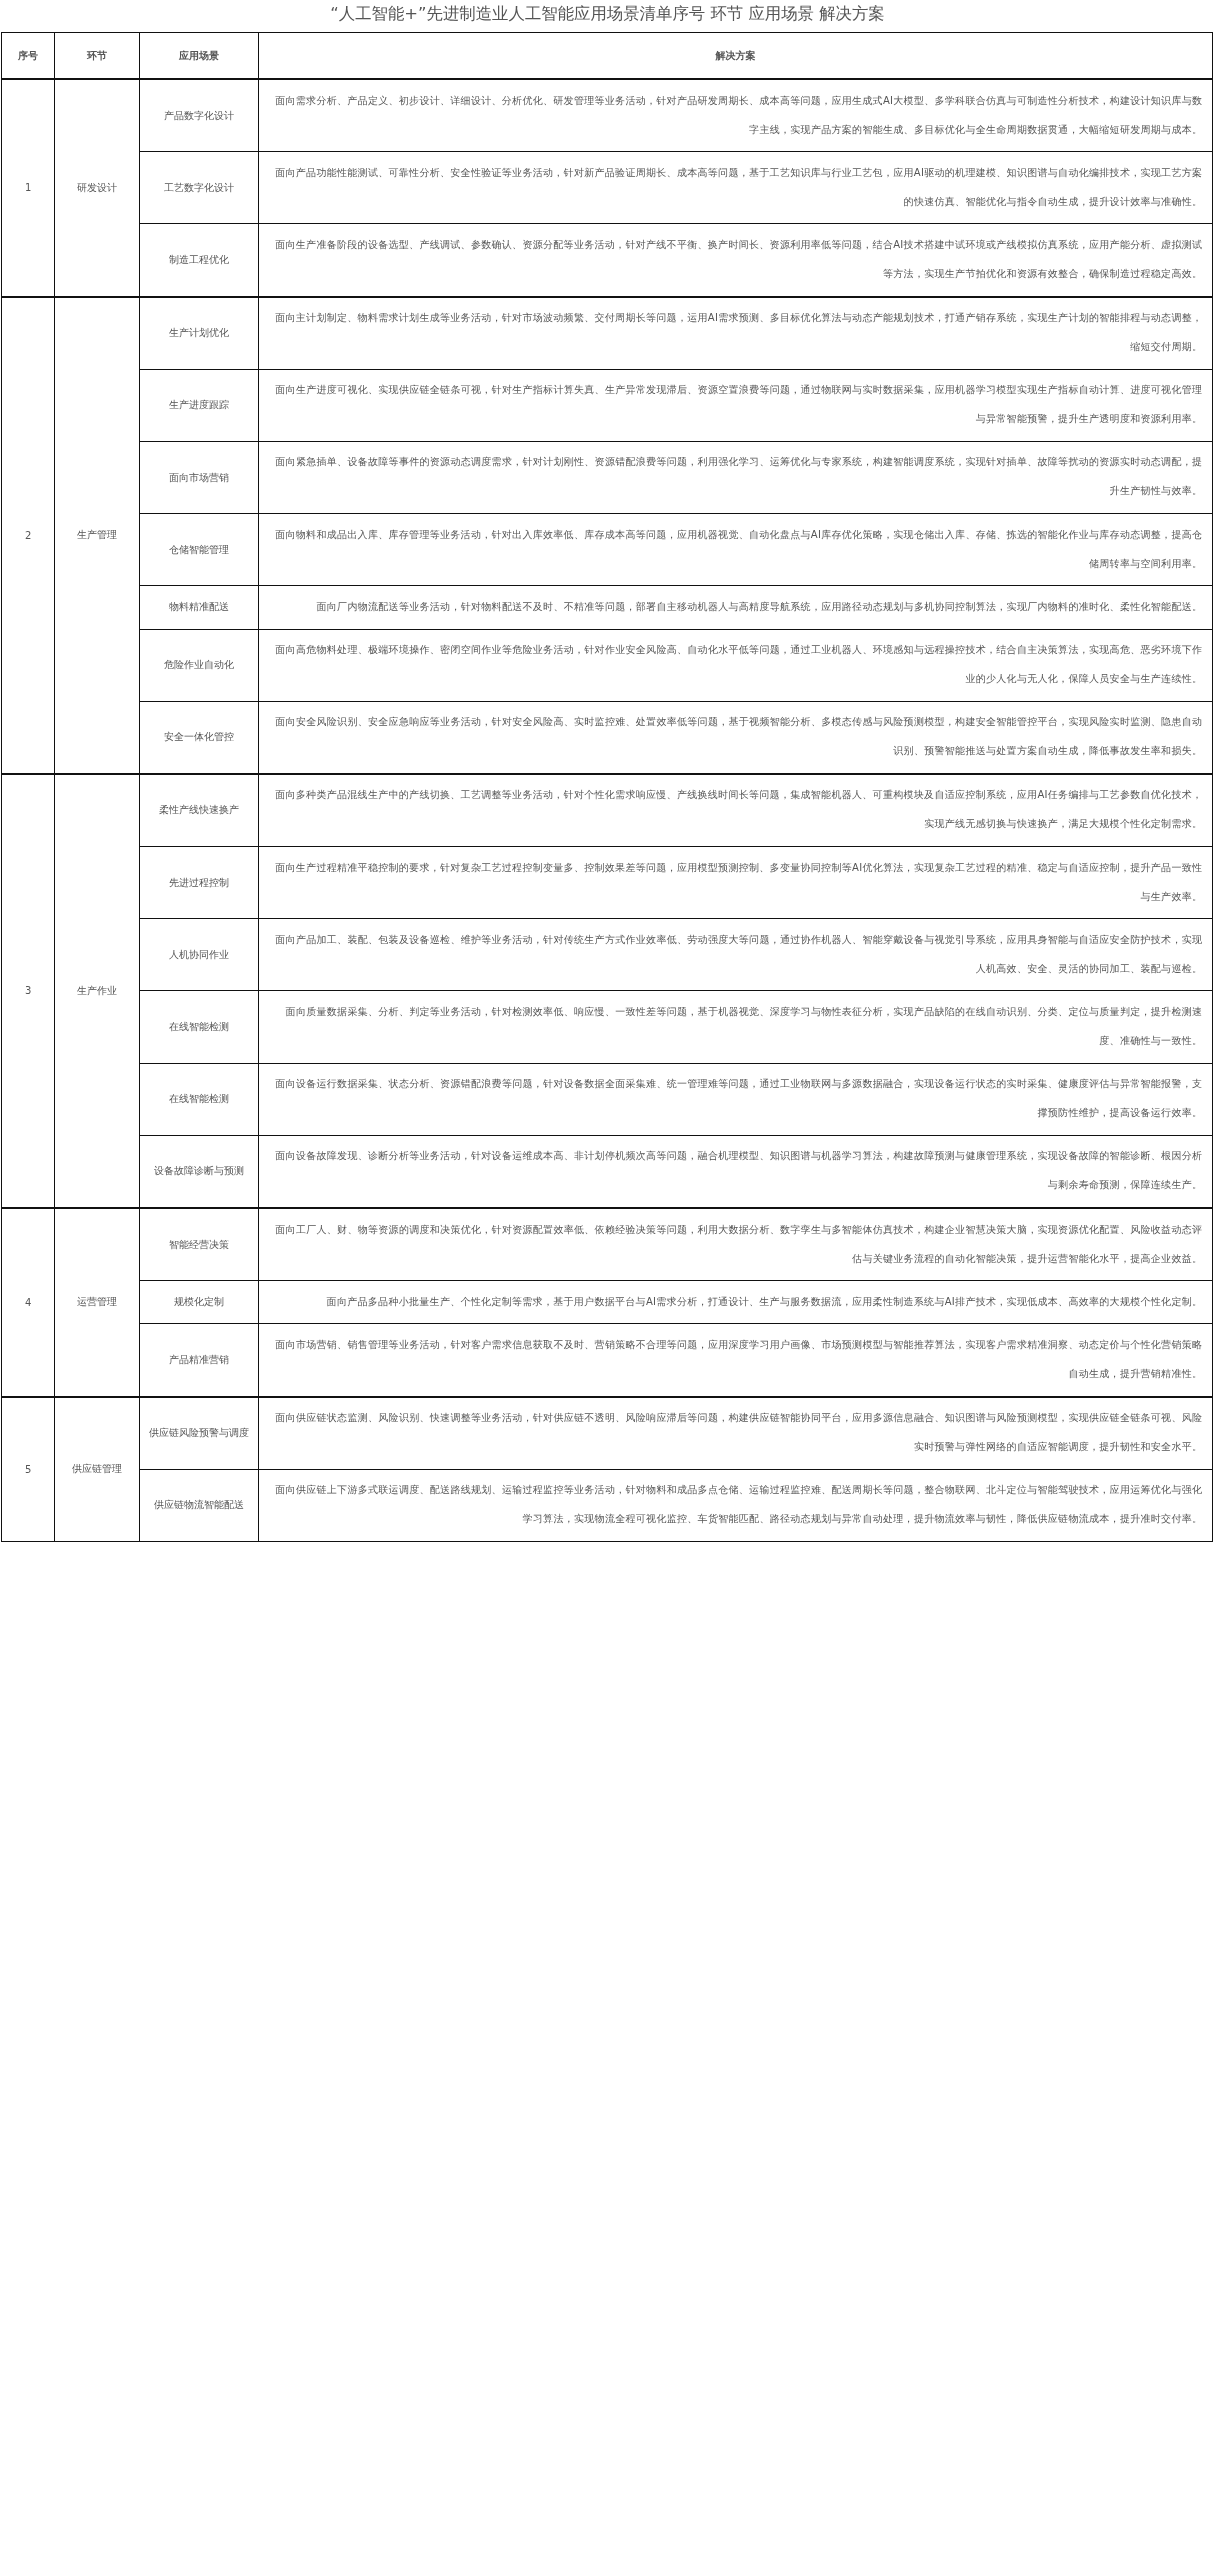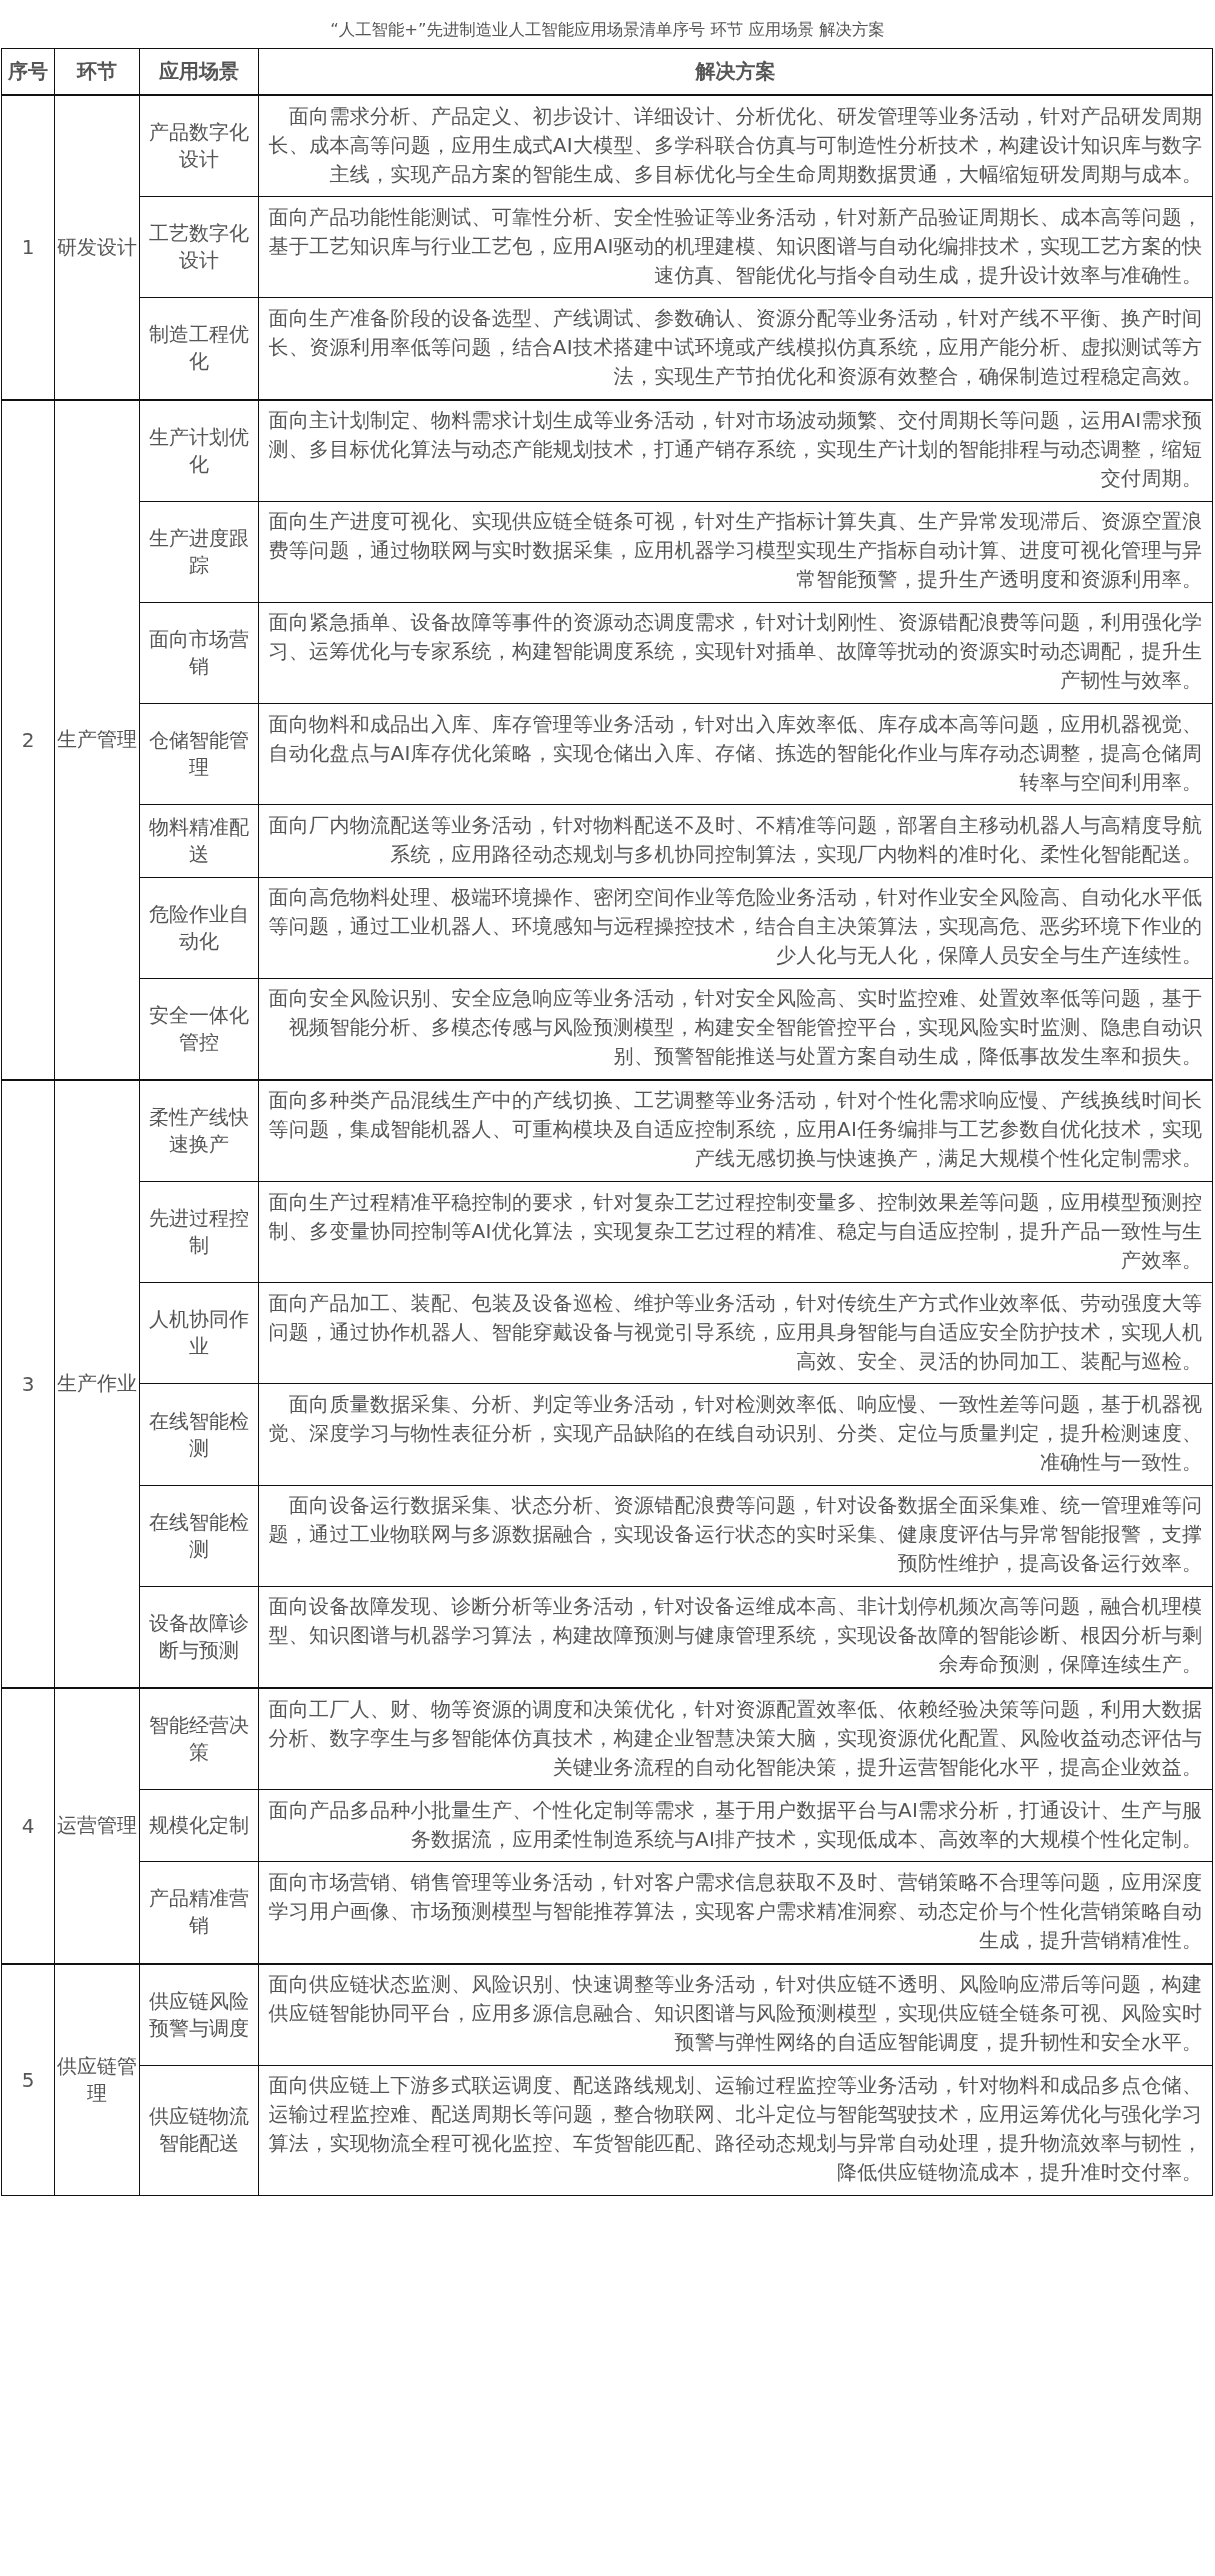--- a/index.html
+++ b/index.html
@@ -1,25 +1,25 @@
 <!DOCTYPE html>
 <html style="font-size:8.7px"><head>
 <meta charset="utf-8">
 <style>
   html, body { margin: 0; padding: 0; background: #ffffff; }
   body { width: 1215px; font-family: "DejaVu Sans", "Liberation Sans", sans-serif; color: #555555; }
   .title {
     height: 32px; line-height: 27px; text-align: center;
-    font-size: 16.4px; color: #555555; padding-top: 16px;
+    font-size: 16.4px; color: #555555; padding-top: 0;
   }
   table.main {
     width: 1212px; margin-left: 1.1px; border-collapse: collapse; table-layout: fixed;
   }
   table.main th, table.main td {
-    border: 1.6px solid #111111; font-size: 20px; color: #555555;
+    border: 1.6px solid #111111; font-size: 10px; color: #555555;
   }
   table.main th {
     height: 43px; font-weight: bold; text-align: center; vertical-align: middle;
   }
   col.c-no { width: 53px; }
   col.c-stage { width: 85px; }
   col.c-scene { width: 119px; }
   col.c-sol { width: auto; }
   td.no, td.stage, td.scene { text-align: center; vertical-align: middle; }
   td.scene { padding: 0 3.3px; margin-top: 8px; }

